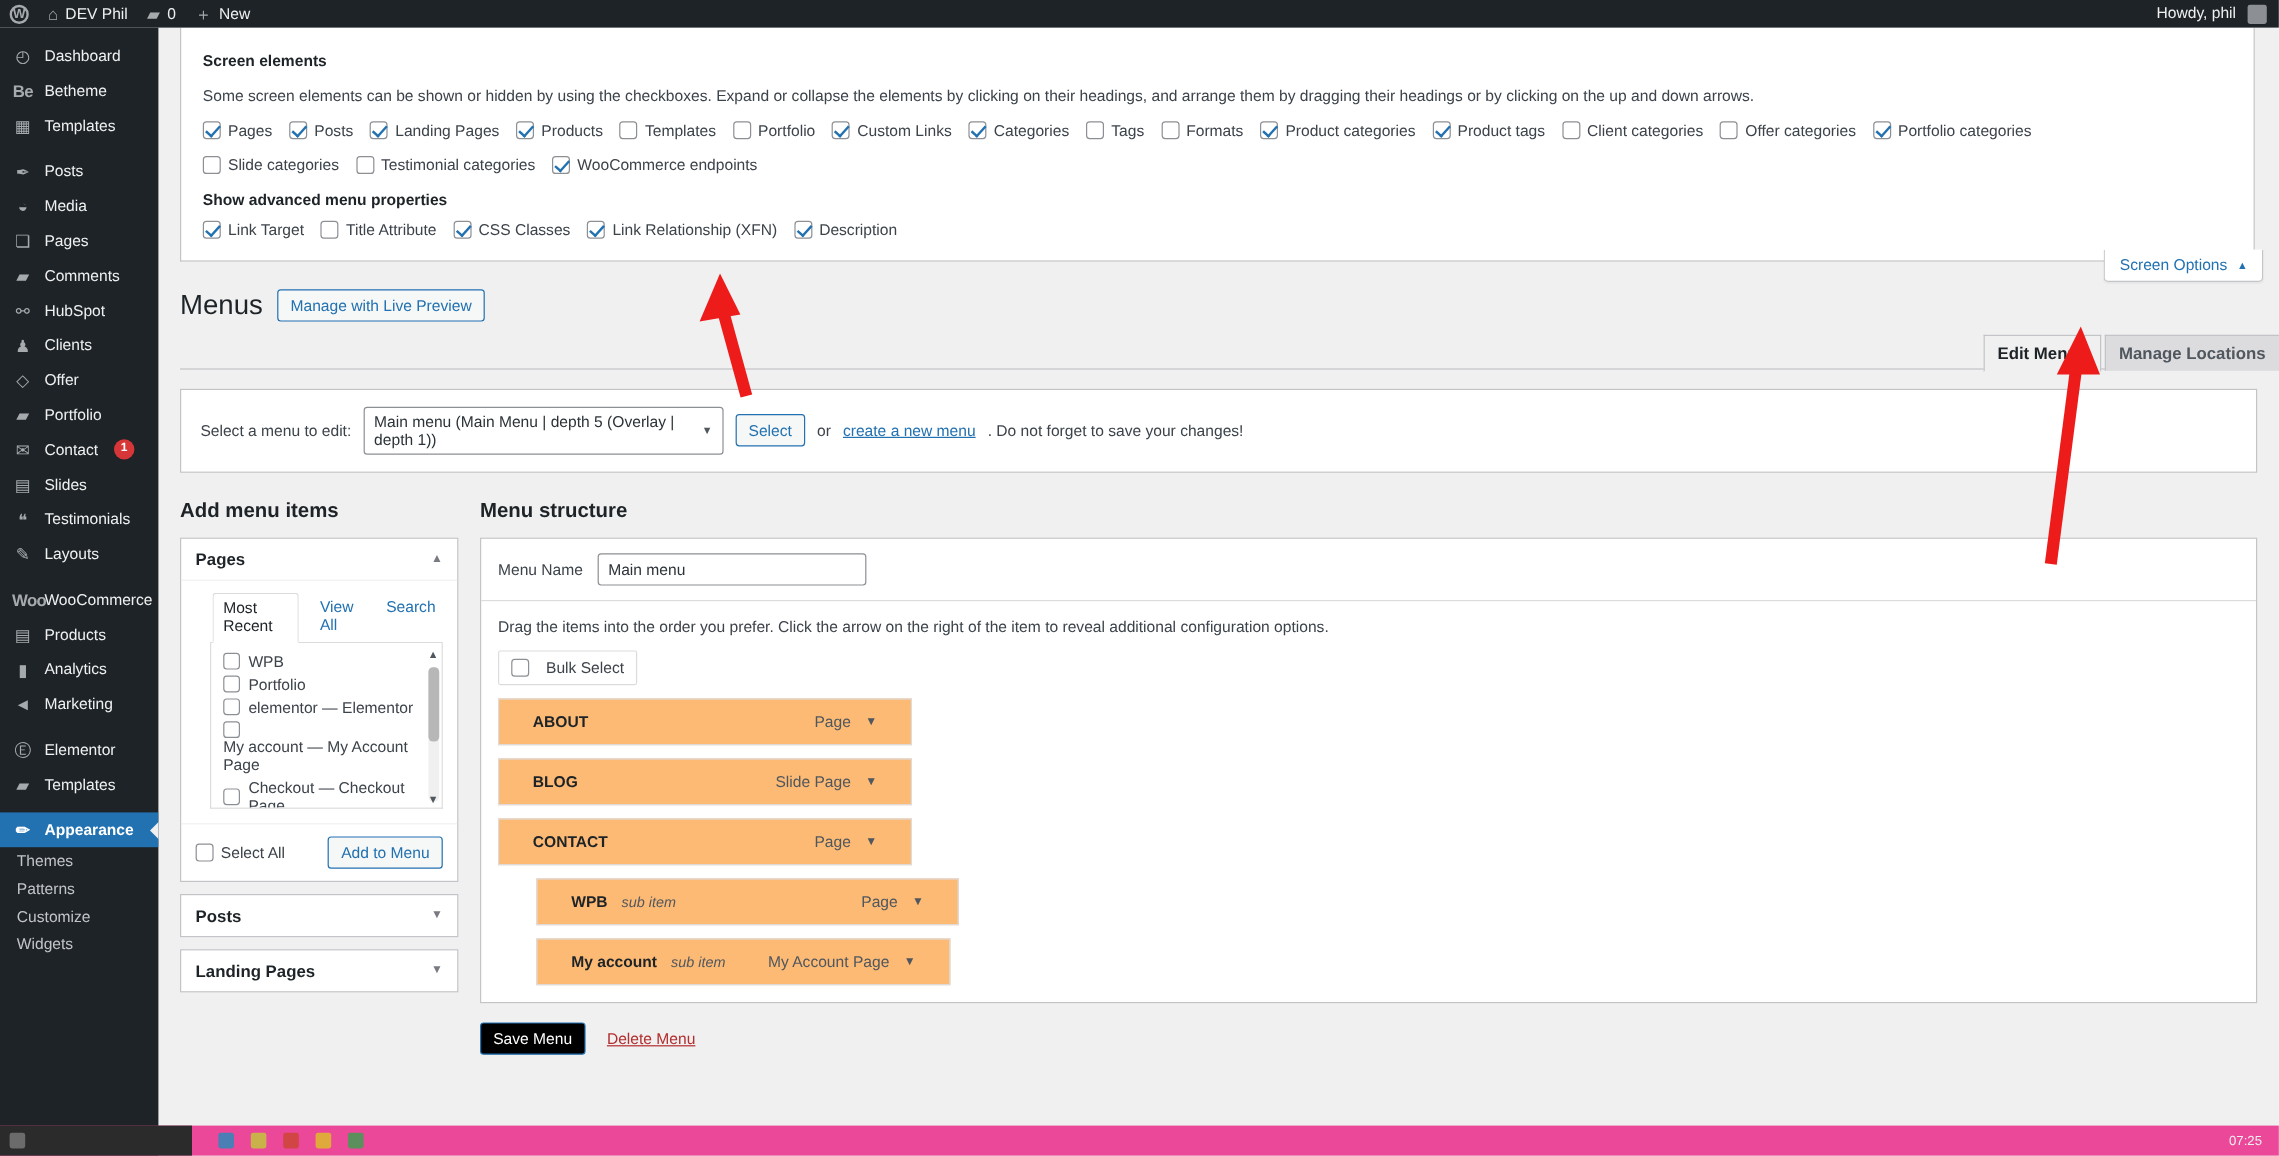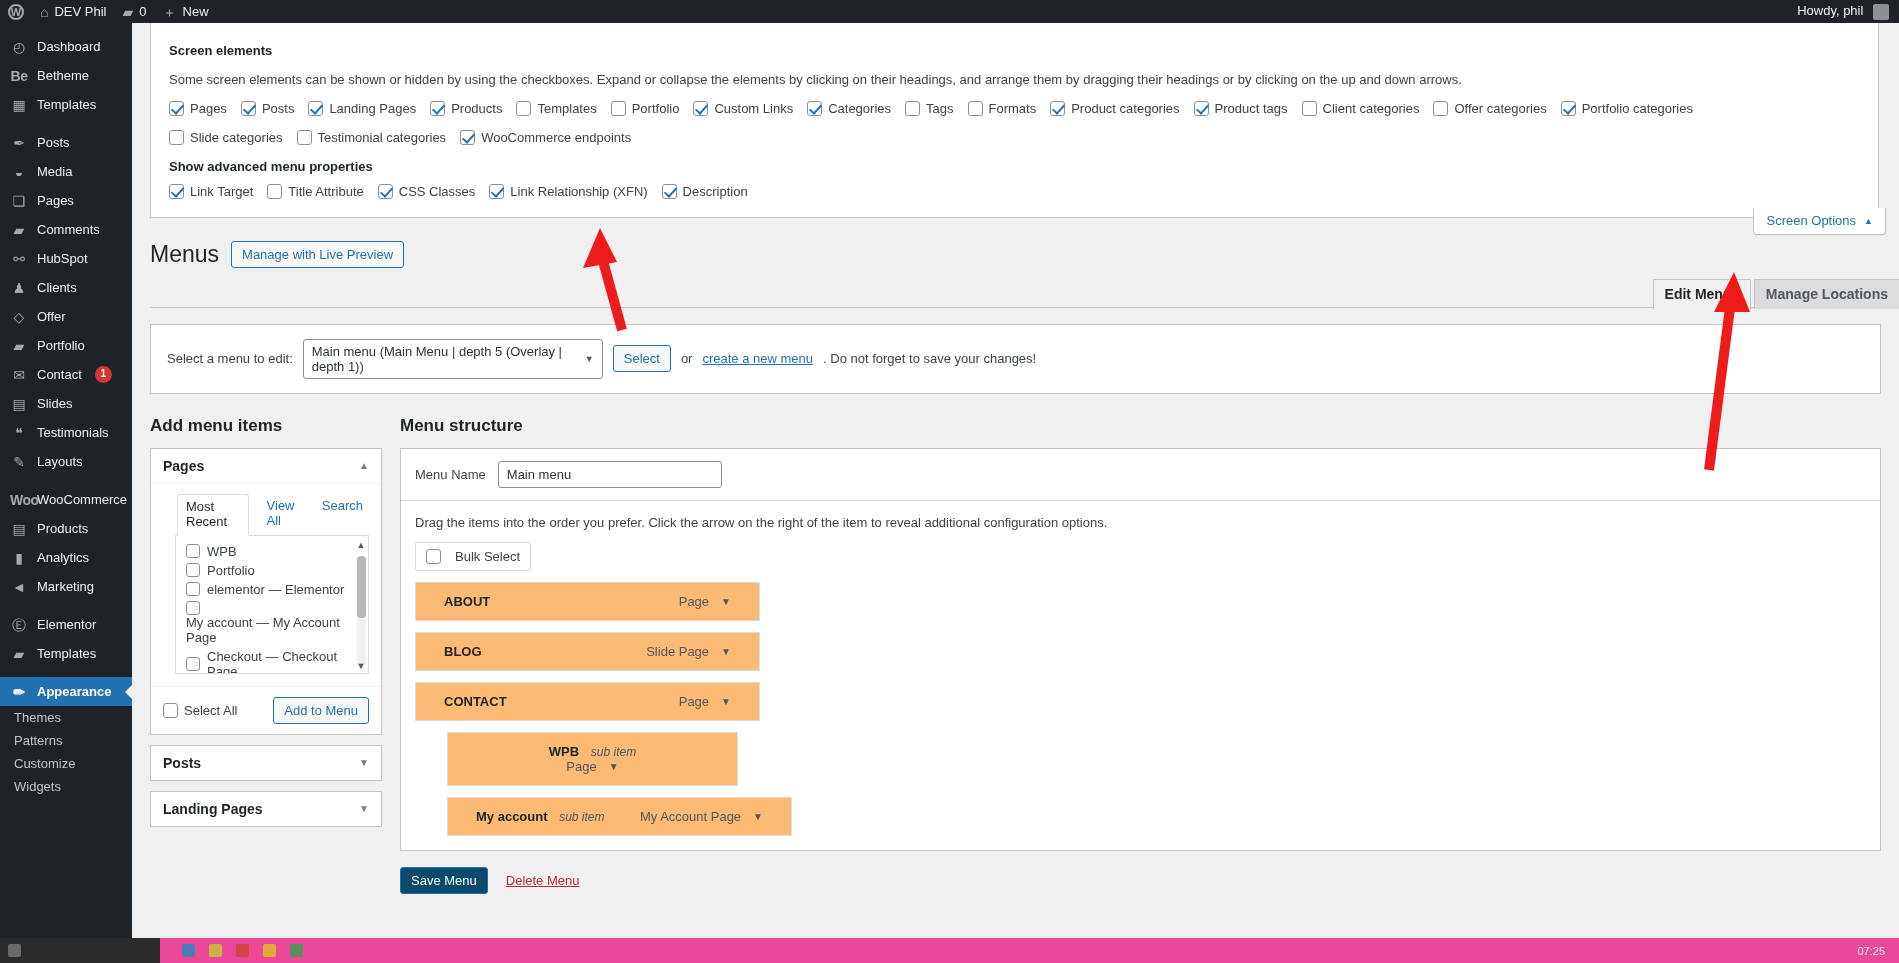--- a/index.html
+++ b/index.html
@@ -115,21 +115,21 @@
   .page-head{ display:flex; align-items:center; gap:12px; padding:22px 0 0 18px; }
   .page-head h1{
     margin:0; font-size:23px; font-weight:400; color:#1d2327; line-height:1.3;
   }
   .btn{
     display:inline-flex; align-items:center; justify-content:center;
     font-size:13px; line-height:1; padding:6px 10px;
     border:1px solid #2271b1; color:#2271b1; background:#f6f7f7;
     border-radius:3px; cursor:pointer; white-space:nowrap;
   }
-  .btn.primary{ background:#0c4a6e; border-color:#2271b1; color:#fff; }
+  .btn.primary{ background:#000000; border-color:#2271b1; color:#fff; }
 
   
   .nav-tabs{ margin:8px 0 0 18px; border-bottom:1px solid #c3c4c7; padding-left:10px; height:30px;text-align:right; }
   .nav-tab{
     display:inline-block; padding:6px 11px 7px 11px; font-size:14px; font-weight:600;
     background:#dcdcde; border:1px solid #c3c4c7; border-bottom:none;
     color:#50575e; margin-right:-1px; position:relative; top:1px;
   }
   .nav-tab.active{ background:#f0f0f1; color:#1d2327; border-bottom:1px solid #f0f0f1; }
 
@@ -611,21 +611,21 @@
           </div>
 
           <div class="menu-row" style="width:345px;">
             <span>CONTACT</span>
             <span class="right">
               <span>Page</span>
               <span class="tri">▼</span>
             </span>
           </div>
 
-          <div class="menu-row depth1" style="width:291px;flex-direction:column;">
+          <div class="menu-row depth1" style="width:352px;">
             <span>
               <span>WPB</span>
               <span class="sub-tag">sub item</span>
             </span>
             <span class="right">
               <span>Page</span>
               <span class="tri">▼</span>
             </span>
           </div>
 

